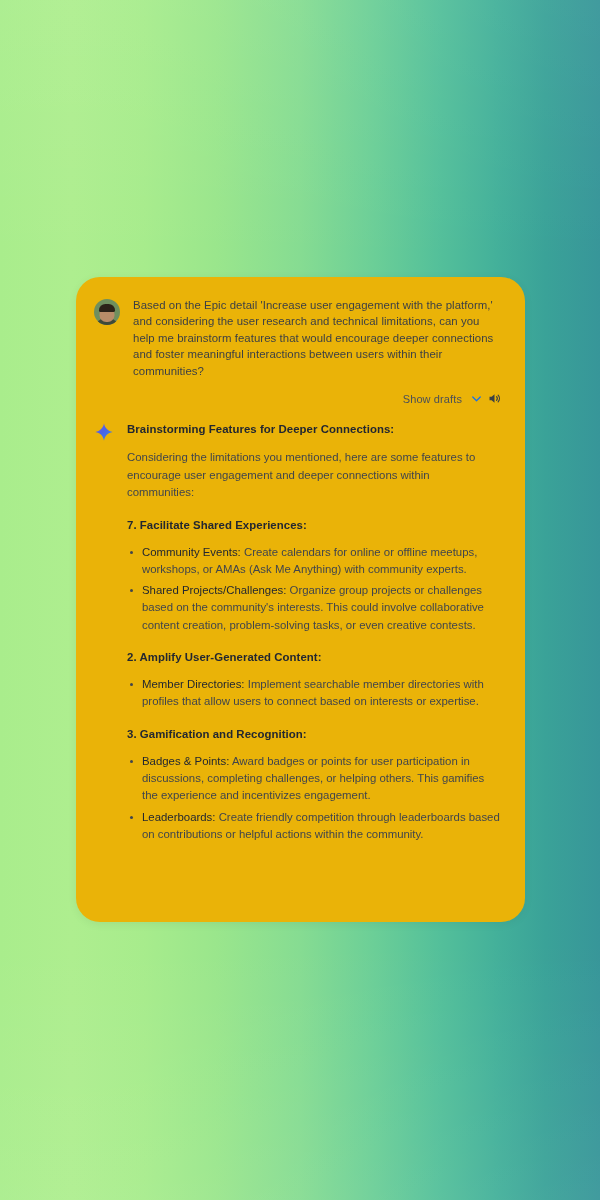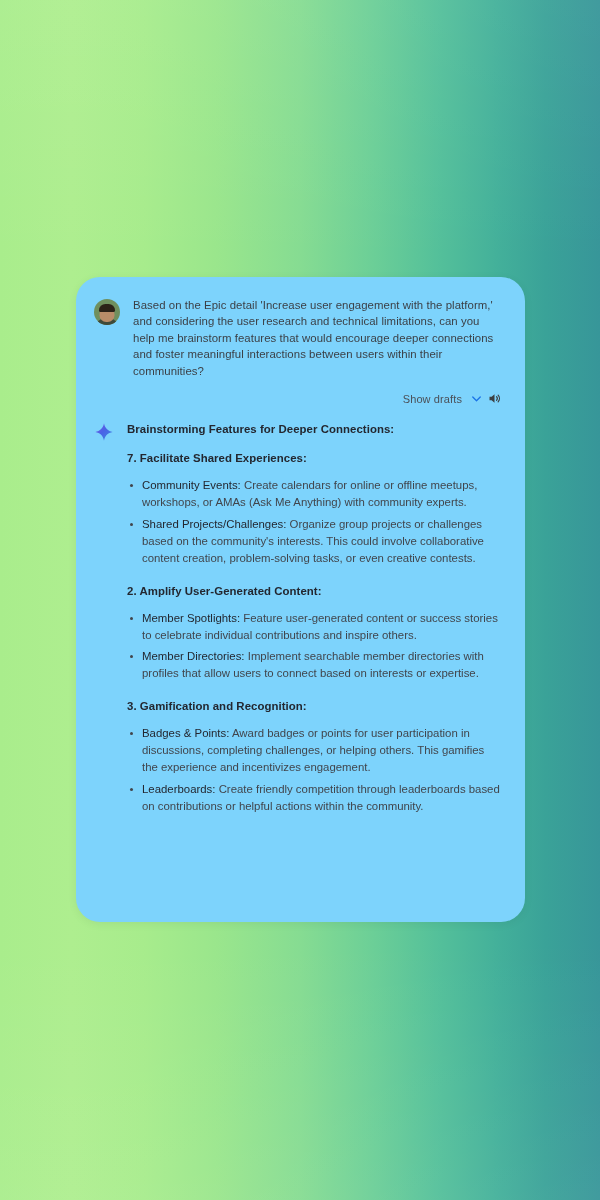--- a/index.html
+++ b/index.html
@@ -39,21 +39,21 @@
     pointer-events: none;
   }
 
   
   .chat-card {
     position: absolute;
     left: 76px;
     top: 277px;
     width: 449px;
     height: 645px;
-    background: #7dd3fc;
+    background: #eab308;
     border-radius: 24px;
     overflow: hidden;
     box-shadow: 0 2px 10px rgba(0,0,0,0.06);
   }
 
   .card-inner {
     padding: 20px 22px 0 18px;
   }
 
   
@@ -246,30 +246,30 @@
               <stop offset="100%" stop-color="#3f8ae0"></stop>
             </linearGradient>
           </defs>
           <path d="M12 1.6 C12.9 7.2 16.8 11.1 22.4 12 C16.8 12.9 12.9 16.8 12 22.4 C11.1 16.8 7.2 12.9 1.6 12 C7.2 11.1 11.1 7.2 12 1.6 Z" fill="url(#sparkGrad)"></path>
         </svg>
       </div>
 
       <div class="answer-body">
         <div class="answer-title">Brainstorming Features for Deeper Connections:</div>
 
+        <div class="para">Considering the limitations you mentioned, here are some features to encourage user engagement and deeper connections within communities:</div>
 
         <div id="sections-container">
             <div class="section-head">7. Facilitate Shared Experiences:</div>
             <ul class="bullets">
               <li><b>Community Events:</b><span> Create calendars for online or offline meetups, workshops, or AMAs (Ask Me Anything) with community experts.</span></li>
               <li><b>Shared Projects/Challenges:</b><span> Organize group projects or challenges based on the community's interests. This could involve collaborative content creation, problem-solving tasks, or even creative contests.</span></li>
             </ul>
             <div class="section-head">2. Amplify User-Generated Content:</div>
             <ul class="bullets">
-              <li><b>Member Spotlights:</b><span> Feature user-generated content or success stories to celebrate individual contributions and inspire others.</span></li>
               <li><b>Member Directories:</b><span> Implement searchable member directories with profiles that allow users to connect based on interests or expertise.</span></li>
             </ul>
             <div class="section-head">3. Gamification and Recognition:</div>
             <ul class="bullets">
               <li><b>Badges &amp; Points:</b><span> Award badges or points for user participation in discussions, completing challenges, or helping others. This gamifies the experience and incentivizes engagement.</span></li>
               <li><b>Leaderboards:</b><span> Create friendly competition through leaderboards based on contributions or helpful actions within the community.</span></li>
             </ul>
           </div>
       </div>
     </div>

